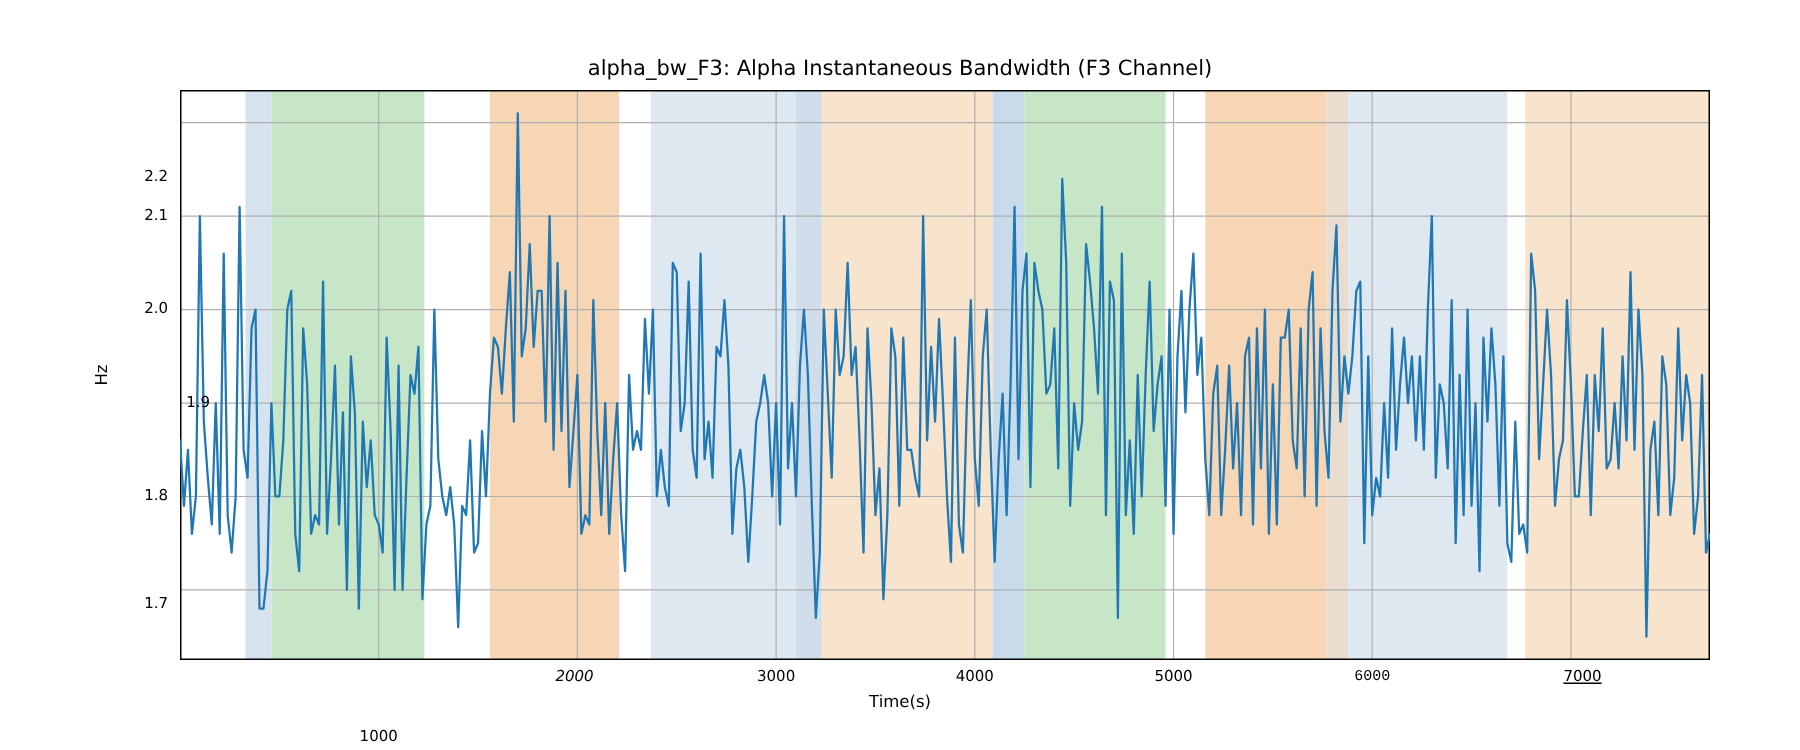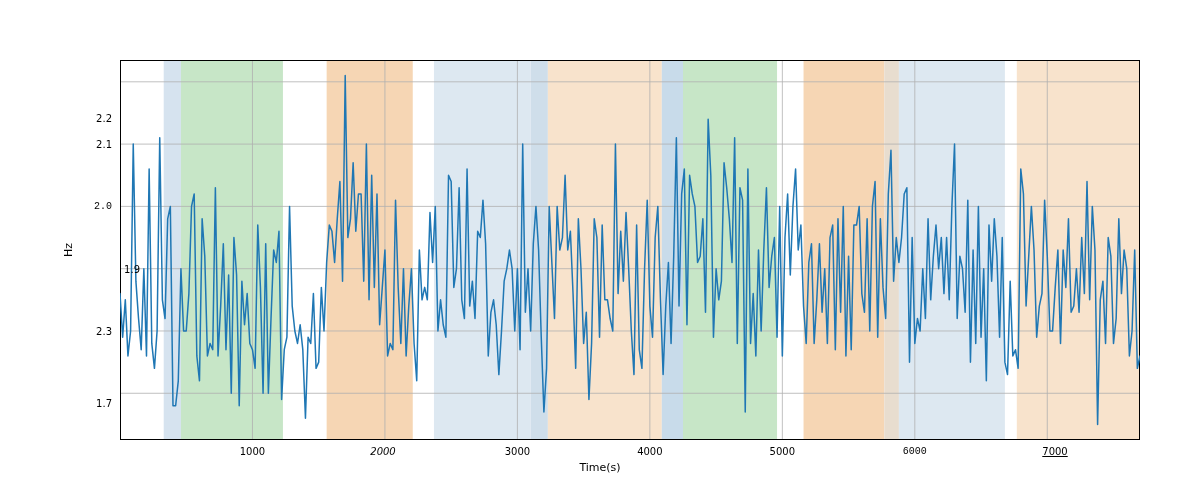--- a/index.html
+++ b/index.html
@@ -65,20 +65,21 @@
     color: #000;
     text-align: right;
     white-space: nowrap;
   }
 </style>
 </head>
 <body>
 
 <div class="figure">
 
+  <div class="title">alpha_bw_F3: Alpha Instantaneous Bandwidth (F3 Channel)</div>
   <div class="ylabel">Hz</div>
   <div class="xlabel">Time(s)</div>
 
   <svg class="axes" viewBox="0 0 1020 380" width="1020" height="380" preserveAspectRatio="none">
     <g id="bg-regions">
         <rect x="43.714285714285715" y="0" width="17.22077922077922" height="380" fill="#d6e3ef"></rect>
         <rect x="60.935064935064936" y="0" width="102" height="380" fill="#c7e6c7"></rect>
         <rect x="206.64935064935065" y="0" width="86.10389610389609" height="380" fill="#f6d6b4"></rect>
         <rect x="313.94805194805195" y="0" width="96.7012987012987" height="380" fill="#dde8f1"></rect>
         <rect x="410.64935064935065" y="0" width="17.220779220779207" height="380" fill="#cfdeea"></rect>
@@ -120,30 +121,30 @@
         <line x1="-4" x2="0" y1="333.27868852459017" y2="333.27868852459017" stroke="#000" stroke-width="0.8"></line>
         <line x1="-4" x2="0" y1="270.983606557377" y2="270.983606557377" stroke="#000" stroke-width="0.8"></line>
         <line x1="-4" x2="0" y1="208.68852459016395" y2="208.68852459016395" stroke="#000" stroke-width="0.8"></line>
         <line x1="-4" x2="0" y1="146.39344262295077" y2="146.39344262295077" stroke="#000" stroke-width="0.8"></line>
         <line x1="-4" x2="0" y1="84.09836065573757" y2="84.09836065573757" stroke="#000" stroke-width="0.8"></line>
         <line x1="-4" x2="0" y1="21.803278688524415" y2="21.803278688524415" stroke="#000" stroke-width="0.8"></line>
       </g>
   </svg>
 
   <div id="xtick-labels">
-      <div class="xtick" style="left: 252.468px;">1000</div>
+      <div class="xtick" style="left: 252.468px; margin-top: 40px;">1000</div>
       <div class="xtick" style="left: 383px; font-style: italic;">2000</div>
       <div class="xtick" style="left: 517.403px;">3000</div>
       <div class="xtick" style="left: 649.87px;">4000</div>
       <div class="xtick" style="left: 782.338px;">5000</div>
       <div class="xtick" style="left: 914.805px; font-family: Liberation Mono, monospace;">6000</div>
       <div class="xtick" style="left: 1055px; text-decoration: underline;">7000</div>
     </div>
   <div id="ytick-labels">
       <div class="ytick" style="top: 403px;">1.7</div>
-      <div class="ytick" style="top: 330.984px;">2.3</div>
+      <div class="ytick" style="top: 330.984px;">1.8</div>
       <div class="ytick" style="top: 268.689px; margin-left: 28px;">1.9</div>
-      <div class="ytick" style="top: 206.393px; font-family: Liberation Mono, monospace;">2.0</div>
+      <div class="ytick" style="top: 206.393px;">2.0</div>
       <div class="ytick" style="top: 144.098px;">2.1</div>
       <div class="ytick" style="top: 81.8033px; margin-top: 36px;">2.2</div>
     </div>
 
 </div>
 
 </body></html>

